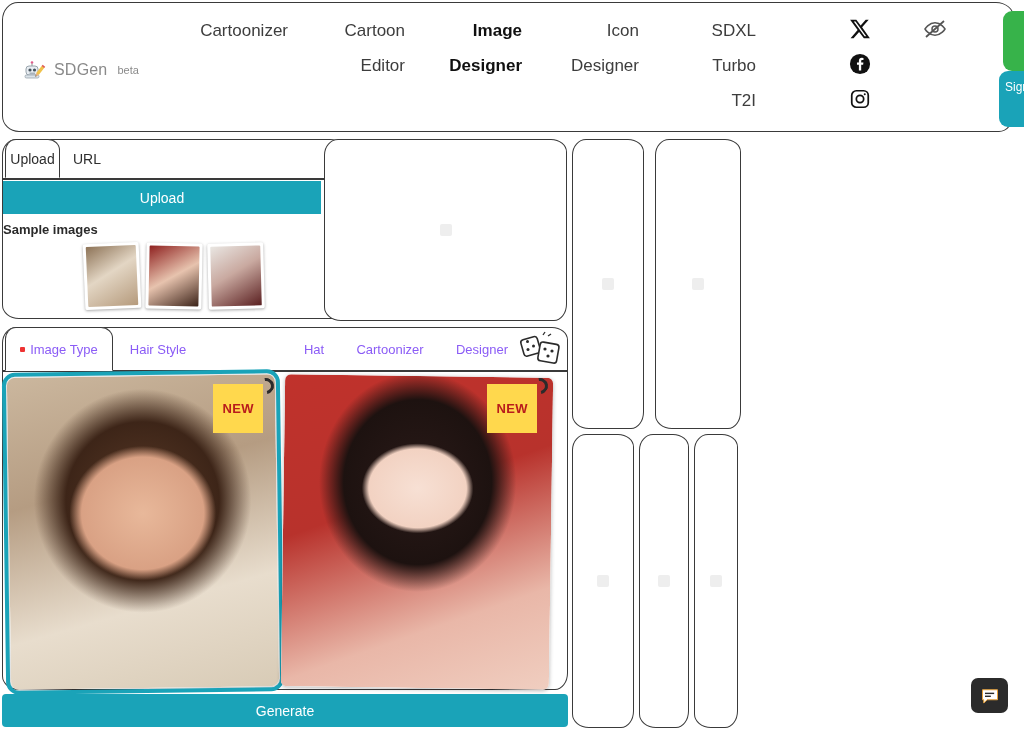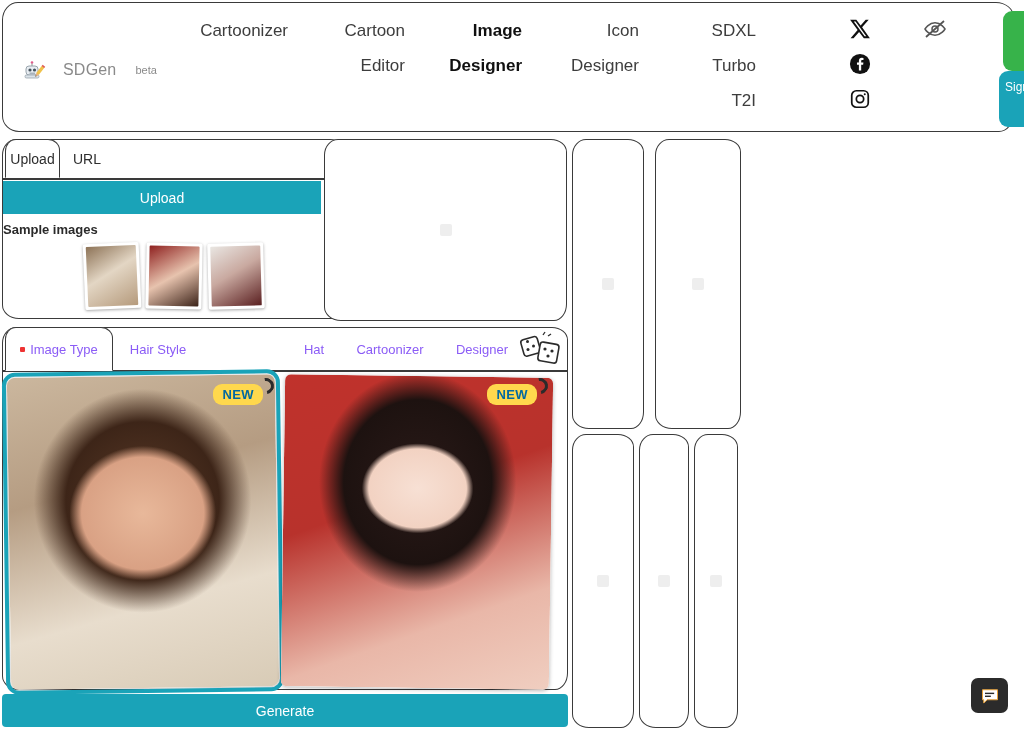--- a/index.html
+++ b/index.html
@@ -17,21 +17,21 @@
     border: 1.6px solid #3a3a3a;
     border-radius: 14px 16px 13px 17px / 16px 13px 17px 14px;
     background: #fff;
   }
 
   
   .header {
     position: absolute; left: 2px; top: 2px; width: 1012px; height: 130px;
     border-radius: 16px 18px 15px 17px / 18px 15px 19px 16px;
   }
-  .logo { position:absolute; left:18px; top:54px; display:flex; align-items:center; gap:16px; }
+  .logo { position:absolute; left:18px; top:54px; display:flex; align-items:center; gap:7px; }
   .logo-mark { width:26px; height:26px; position:relative; }
   .logo-text { font-size:16px; color:#8a8a8a; letter-spacing:.2px; }
   .logo-beta { font-size:11px; color:#8a8a8a; margin-left:3px; }
 
   .nav { position:absolute; left:180px; top:10px; display:flex; gap:12px;text-align:right; }
   .nav-item {
     width:105px; font-size:17px; line-height:35px; color:#3d3d3d;
     cursor:pointer; padding-left:2px;
   }
   .nav-item.strong { font-weight:bold; color:#101010; }
@@ -108,22 +108,22 @@
   .card { position:relative; width:268px; height:312px; }
   .card-inner {
     width:100%; height:100%; border-radius:6px; overflow:hidden;
     box-shadow:0 1px 4px rgba(0,0,0,.3); background:#fff;
   }
   .card.selected .card-inner { outline:4px solid #1aa3b8; outline-offset:1px; border-radius:8px; }
   .card:nth-child(1) .card-inner { transform:rotate(-0.8deg); }
   .card:nth-child(2) .card-inner { transform:rotate(0.8deg); }
   .badge {
     position:absolute; right:14px; top:8px; z-index:6;
-    background:#ffd84d; color:#0369a1; font-weight:bold; font-size:13px;
-    padding:3px 9px; border-radius:9px; letter-spacing:.4px;
+    background:#ffd84d; color:#b91c1c; font-weight:bold; font-size:13px;
+    padding:17px 9px; border-radius:0; letter-spacing:.4px;
   }
   .badge .hook {
     position:absolute; right:-11px; top:-6px; width:16px; height:16px;
     border:3px solid #2b2b2b; border-radius:50%; border-left-color:transparent;
     border-bottom-color:transparent; transform:rotate(35deg);
   }
 
   .generate {
     position:absolute; left:2px; top:694px; width:566px; height:33px;
     background:#1aa3b8; color:#fff; font-size:14px; border-radius:4px;

